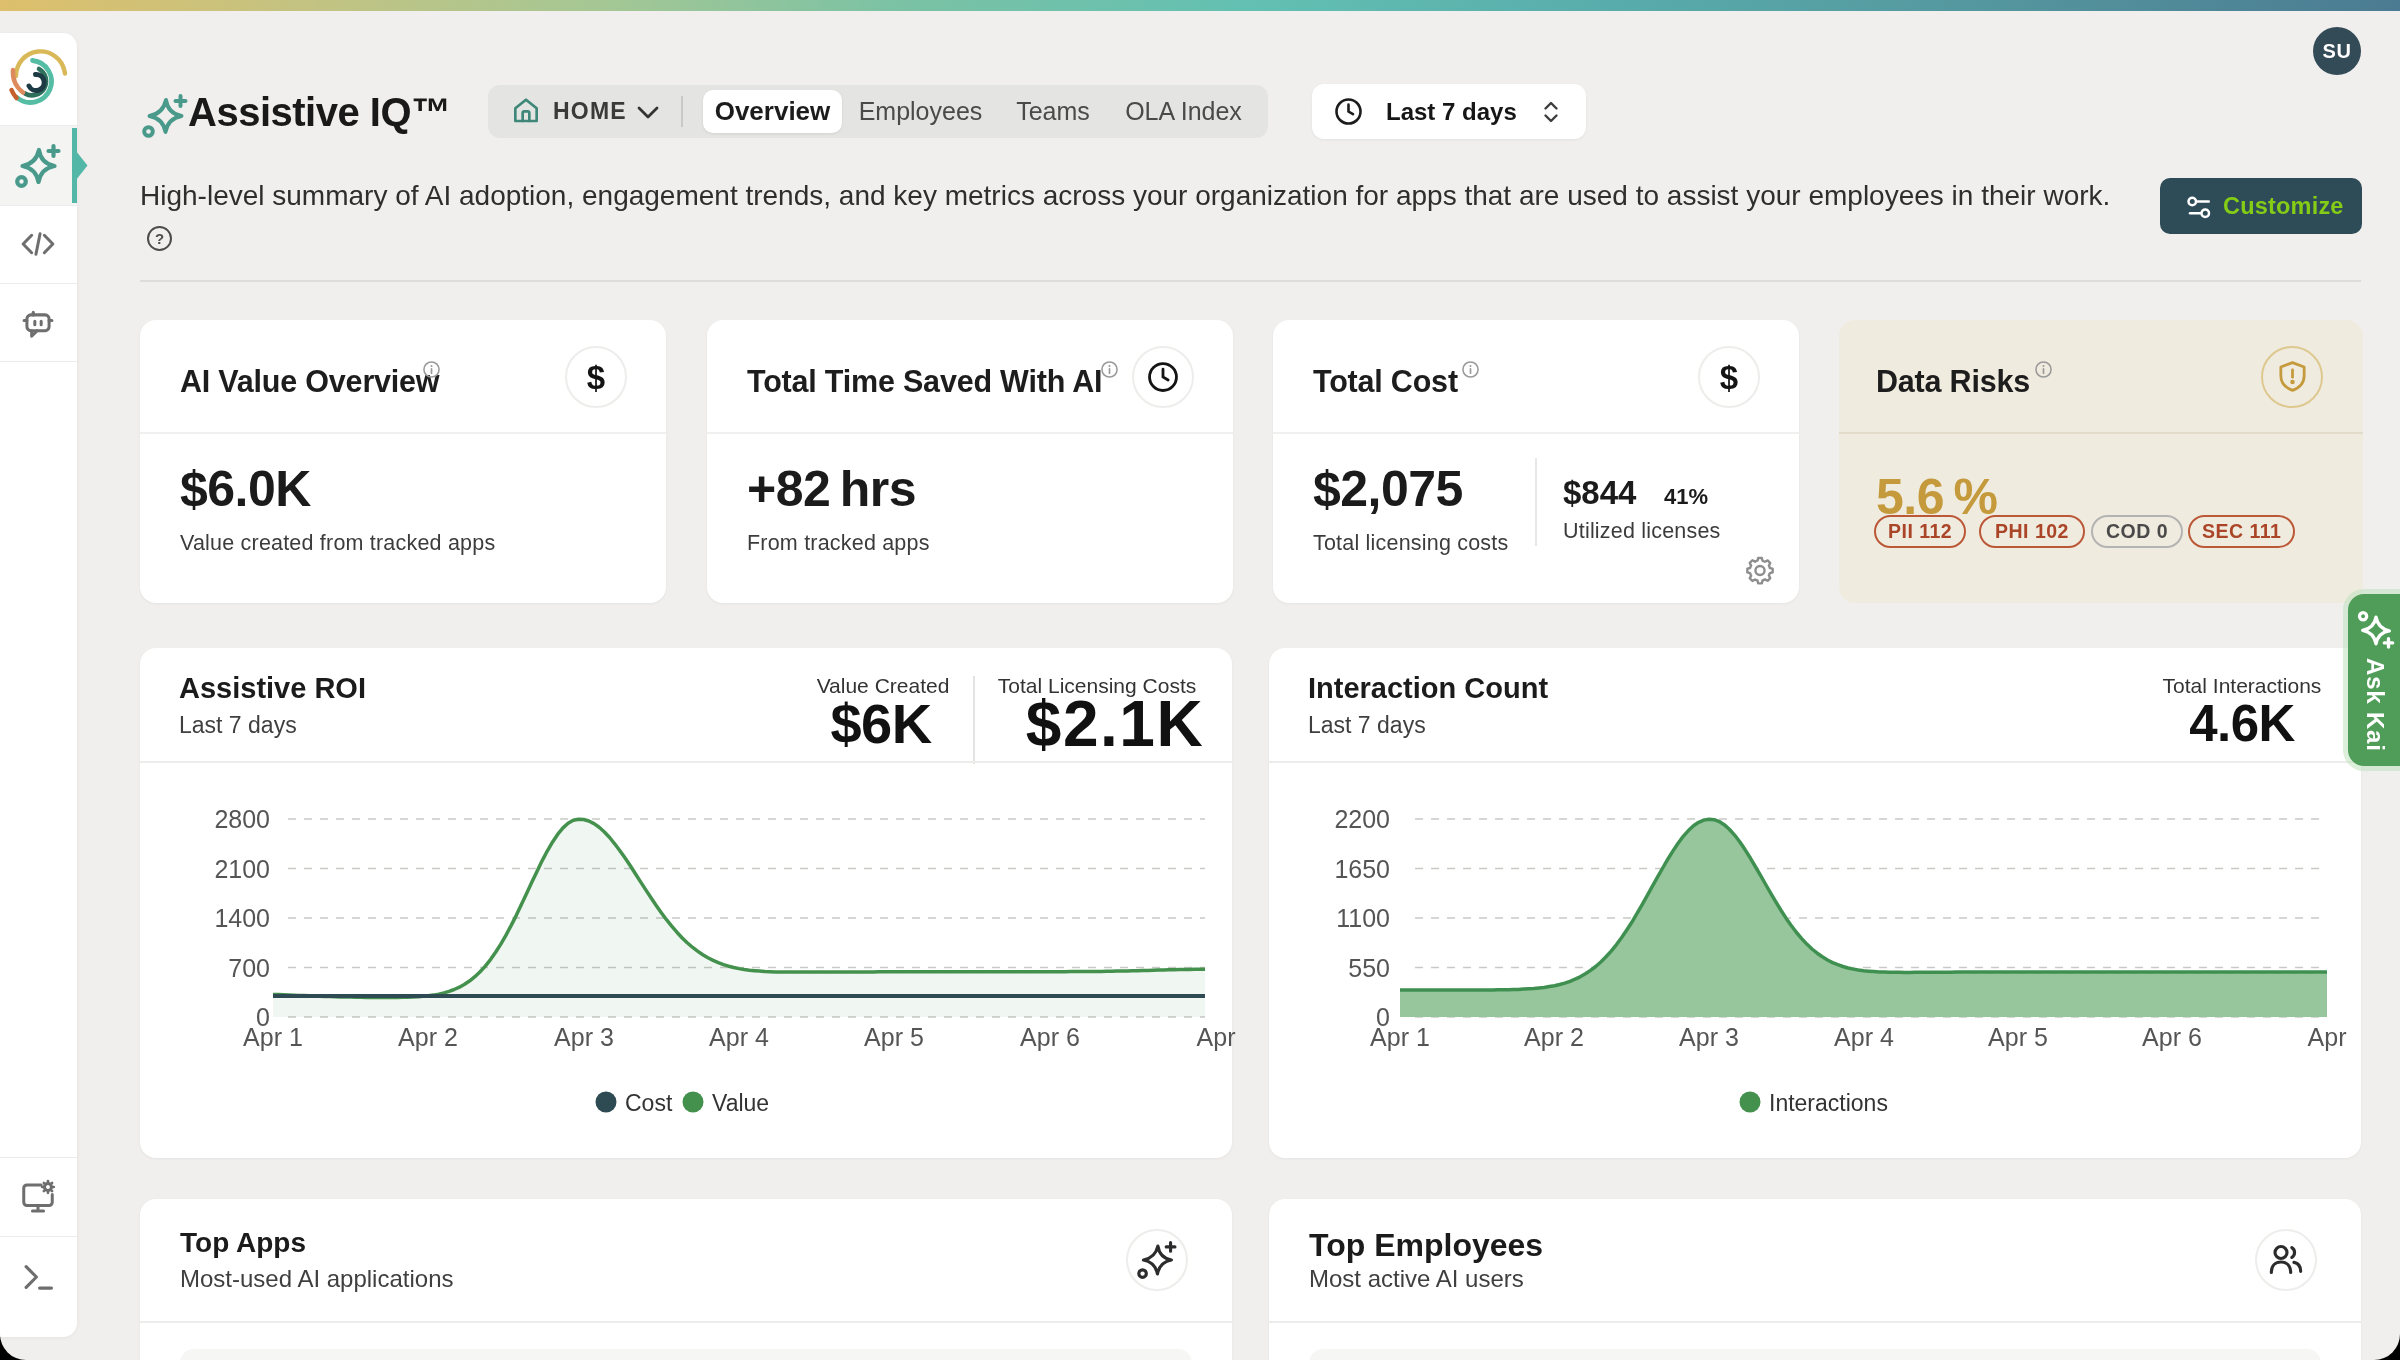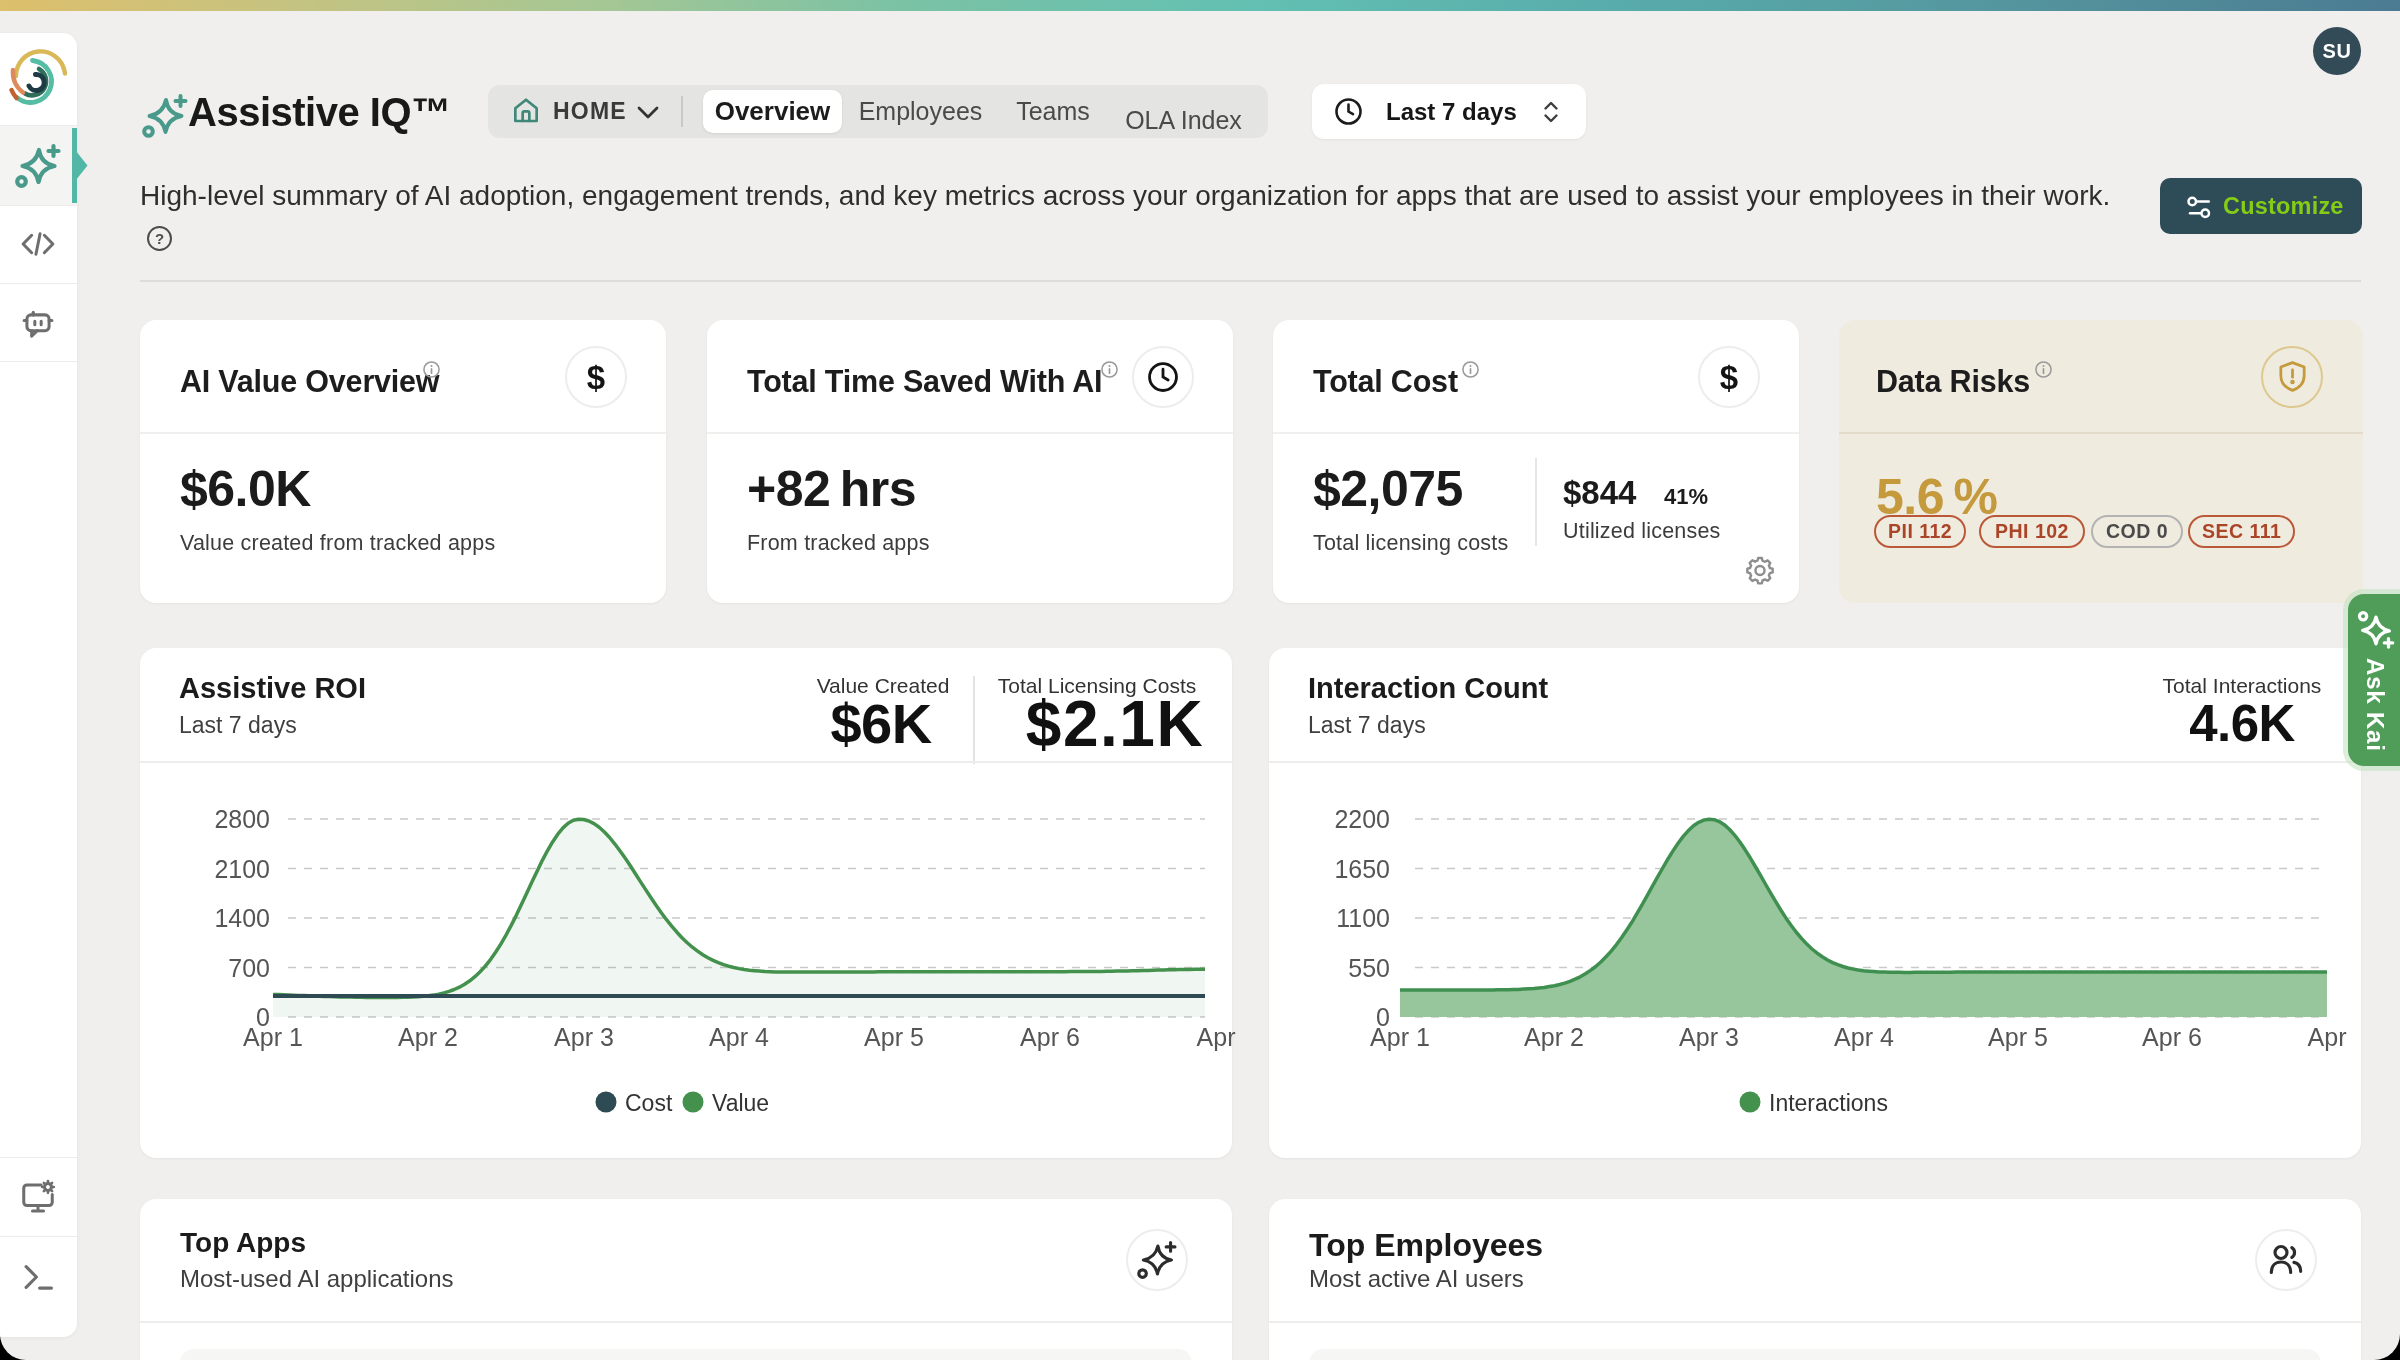--- a/index.html
+++ b/index.html
@@ -84,21 +84,21 @@
       <path d="M4 23 L15.5 37.5 L4 52 Z" fill="#52b7a6"></path>
     </svg>
 
 <h1>Assistive IQ™</h1>
 <div id="tabbar"></div>
 <div id="home-lbl">HOME</div>
 <div id="tabdiv"></div>
 <div id="tab-ov">Overview</div>
 <div class="tab" style="left:852px;top:85px;width:137px;">Employees</div>
 <div class="tab" style="left:1006px;top:85px;width:94px;">Teams</div>
-<div class="tab" style="left:1117px;top:94px;width:133px;">OLA Index</div>
+<div class="tab" style="left:1117px;top:85px;width:133px;">OLA Index</div>
 <div id="datepick"></div>
     <div class="dplbl">Last 7 days</div>
 <div id="avatar">SU</div>
 <div id="subtitle">High-level summary of AI adoption, engagement trends, and key metrics across your organization for apps that are used to assist your employees in their work.</div>
 <div id="customize">
       <span>Customize</span>
     </div>
 <div id="hdr-div"></div>
 
 <div class="card" style="left:140px;top:320px;width:526px;height:283px;">

